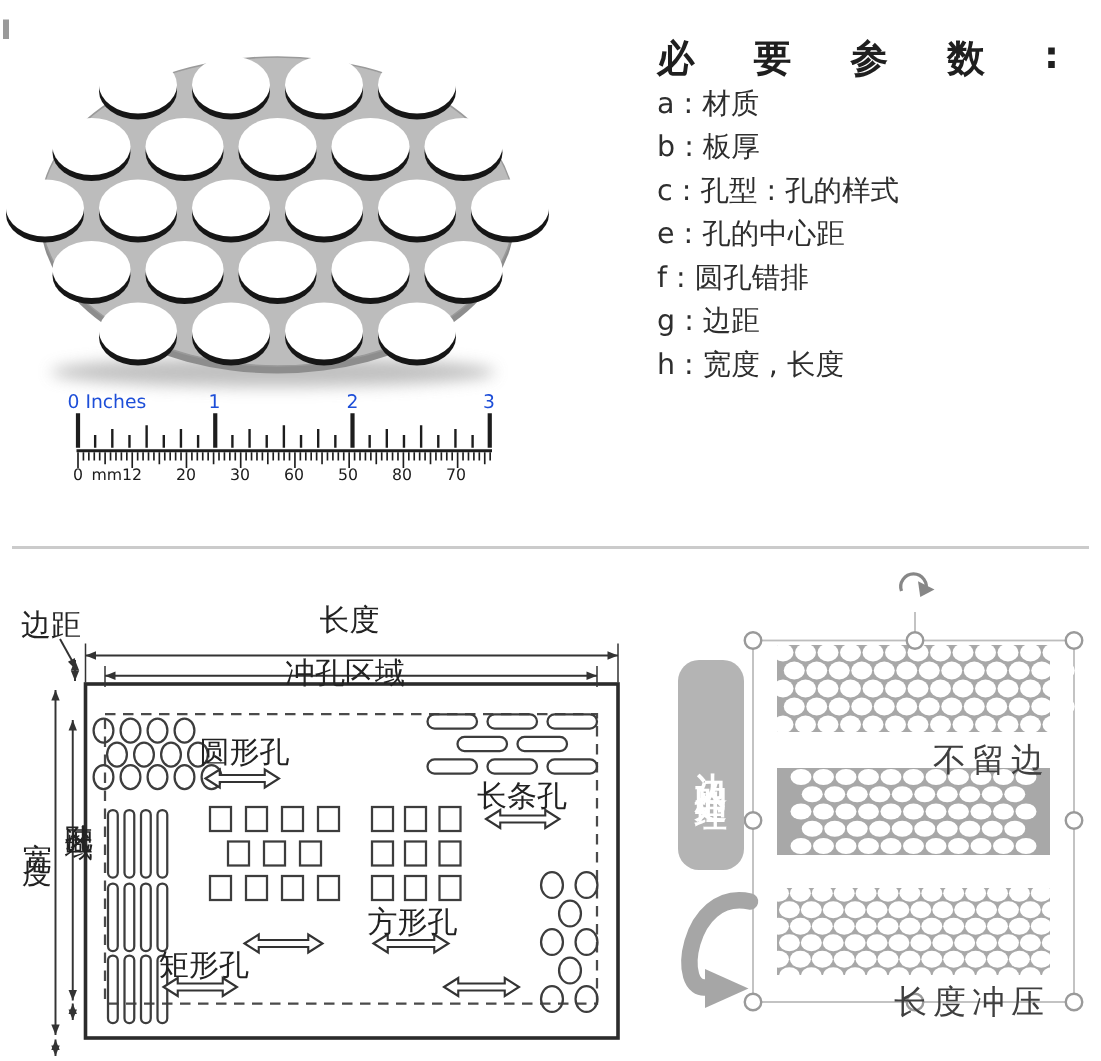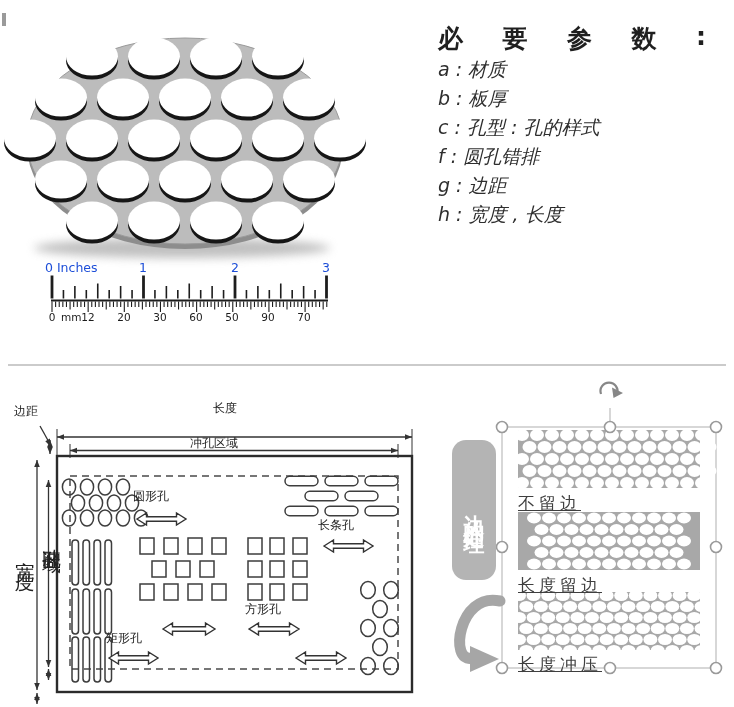--- a/index.html
+++ b/index.html
@@ -10,33 +10,33 @@
   .corner-mark{left:2px;top:13px;width:4px;height:13px;background:#9a9a9a;}
   .divider{left:8px;top:364px;width:718px;height:2px;background:#cbcbcb;}
   
   .inch-label{top:260px;font-size:12.5px;color:#1d4ed8;}
   .inch-num{width:14px;text-align:center;}
   .mm-label{top:311px;font-size:10.5px;color:#1c1c1c;width:16px;text-align:center;}
   
   .params-title{left:438px;top:22px;width:268px;display:flex;justify-content:space-between;
                 font-size:25px;font-weight:bold;color:#1f1f1f;}
   .params-list{left:438px;top:55px;width:292px;}
-  .params-item{font-size:19px;line-height:29px;color:#2e2e2e;white-space:nowrap;font-style:italic;}
+  .params-item{font-size:19px;line-height:29px;color:#2e2e2e;white-space:nowrap;}
   
-  .dlab{font-size:12px;color:#222;white-space:nowrap;}
+  .dlab{font-size:20px;color:#222;white-space:nowrap;}
   .vert{writing-mode:vertical-lr;text-orientation:upright;}
   .width-vert{left:12px;top:546px;font-size:20px;letter-spacing:9px;}
   .punch-vert{left:39px;top:534px;font-size:18.5px;letter-spacing:2px;}
   
   .edge-box{left:452px;top:440px;width:44px;height:140px;background:#b4b4b4;border-radius:14px;
             display:flex;align-items:center;justify-content:center;}
   .edge-box span{writing-mode:vertical-lr;text-orientation:upright;color:#ffffff;
                  font-weight:bold;font-size:21px;letter-spacing:6px;}
-  .strip-label{left:518px;width:182px;text-align:left;font-size:17px;letter-spacing:4px;
-               color:#3f3f3f;white-space:nowrap;text-decoration:underline;}
+  .strip-label{left:518px;width:182px;text-align:right;font-size:22px;letter-spacing:4px;
+               color:#3f3f3f;white-space:nowrap;}
 </style>
 </head>
 <body>
 
 <div id="page">
 
   <div class="abs corner-mark"></div>
 
   <svg id="top-svg" class="abs" style="left:0;top:0" width="440" height="345" viewBox="0 0 440 345">
     <g id="disc-g">
@@ -203,34 +203,35 @@
   <div class="abs inch-label inch-num" style="left:136px">1</div>
   <div class="abs inch-label inch-num" style="left:228px">2</div>
   <div class="abs inch-label inch-num" style="left:319px">3</div>
   <div class="abs mm-label" style="left:44px">0</div>
   <div class="abs mm-label" style="left:61px">mm</div>
   <div class="abs mm-label" style="left:80px">12</div>
   <div class="abs mm-label" style="left:116px">20</div>
   <div class="abs mm-label" style="left:152px">30</div>
   <div class="abs mm-label" style="left:188px">60</div>
   <div class="abs mm-label" style="left:224px">50</div>
-  <div class="abs mm-label" style="left:260px">90</div>
+  <div class="abs mm-label" style="left:260px">80</div>
   <div class="abs mm-label" style="left:296px">70</div>
 
   <div class="abs params-title">
     <span>必</span>
     <span>要</span>
     <span>参</span>
     <span>数</span>
     <span>:</span>
   </div>
   <div class="abs params-list">
     <div class="params-item">a : 材质</div>
     <div class="params-item">b : 板厚</div>
     <div class="params-item">c : 孔型 : 孔的样式</div>
+    <div class="params-item">e : 孔的中心距</div>
     <div class="params-item">f : 圆孔错排</div>
     <div class="params-item">g : 边距</div>
     <div class="params-item">h : 宽度 , 长度</div>
   </div>
 
   <div class="abs divider"></div>
 
   <svg id="left-svg" class="abs" style="left:0;top:385px" width="460" height="322" viewBox="0 385 460 322">
     <g id="left-lines">
         <rect x="57" y="456" width="355" height="236" fill="none" stroke="#2b2b2b" stroke-width="2.4"></rect>
@@ -567,16 +568,15 @@
         <circle cx="716" cy="547" r="5.5" fill="#ffffff" stroke="#9a9a9a" stroke-width="1.6"></circle>
         <circle cx="502" cy="668" r="5.5" fill="#ffffff" stroke="#9a9a9a" stroke-width="1.6"></circle>
         <circle cx="610" cy="668" r="5.5" fill="#ffffff" stroke="#9a9a9a" stroke-width="1.6"></circle>
         <circle cx="716" cy="668" r="5.5" fill="#ffffff" stroke="#9a9a9a" stroke-width="1.6"></circle>
       </g>
   </svg>
   <div class="abs edge-box">
     <span>边的处理</span>
   </div>
   <div class="abs strip-label" style="top:492px">不留边</div>
-  <div class="abs strip-label" style="top:574px">长度留边</div>
   <div class="abs strip-label" style="top:653px">长度冲压</div>
 
 </div>
 
 </body></html>

